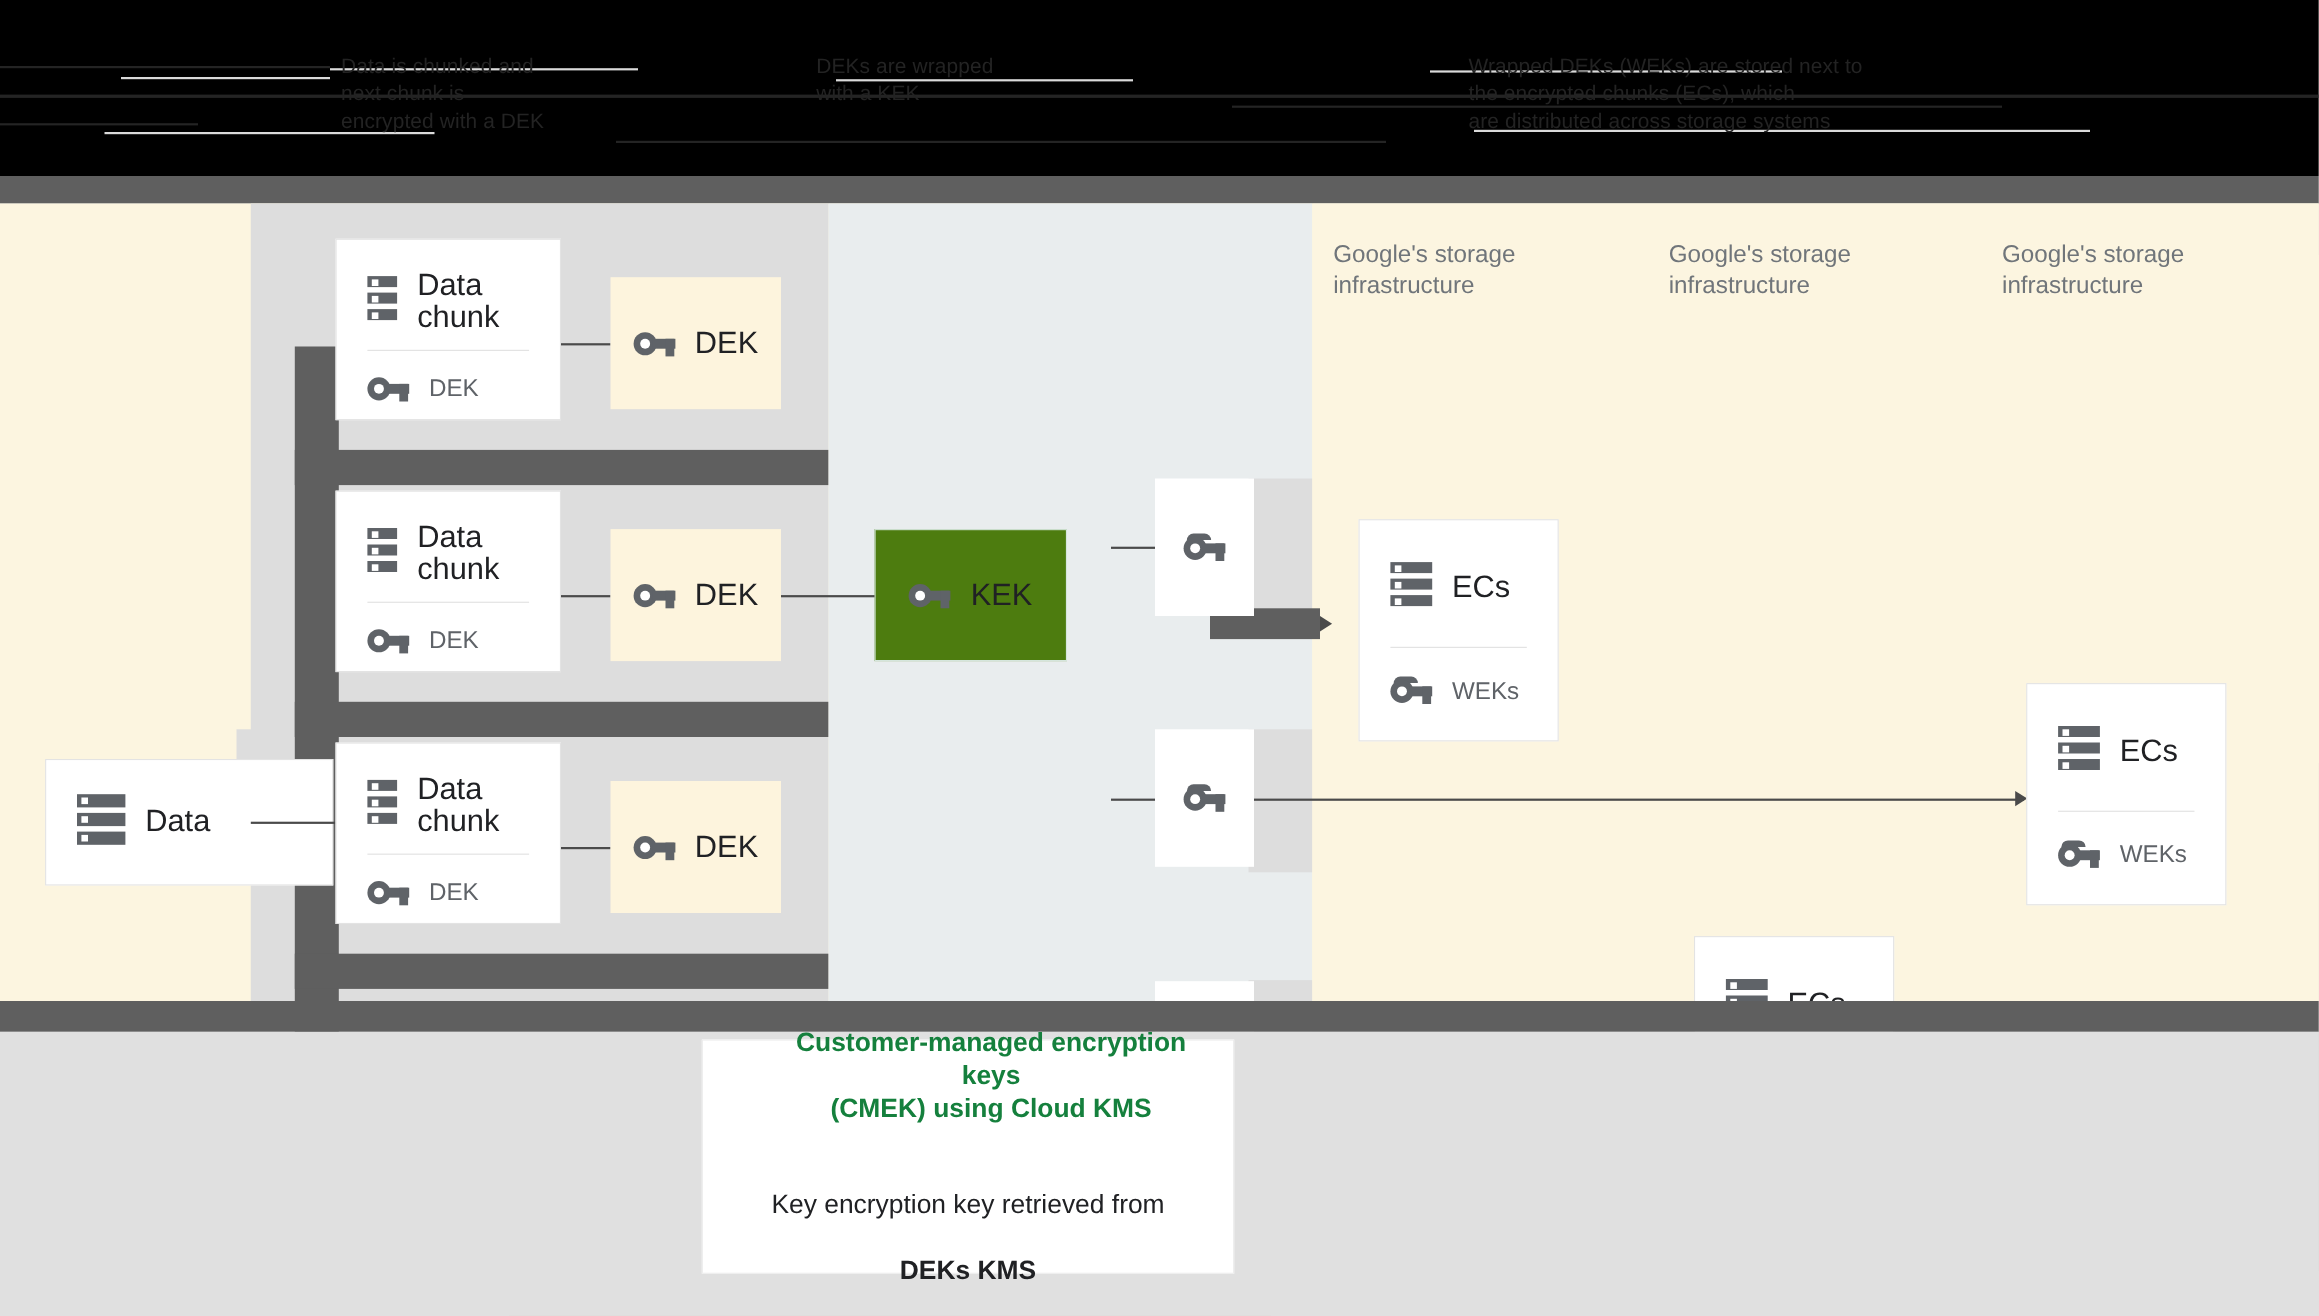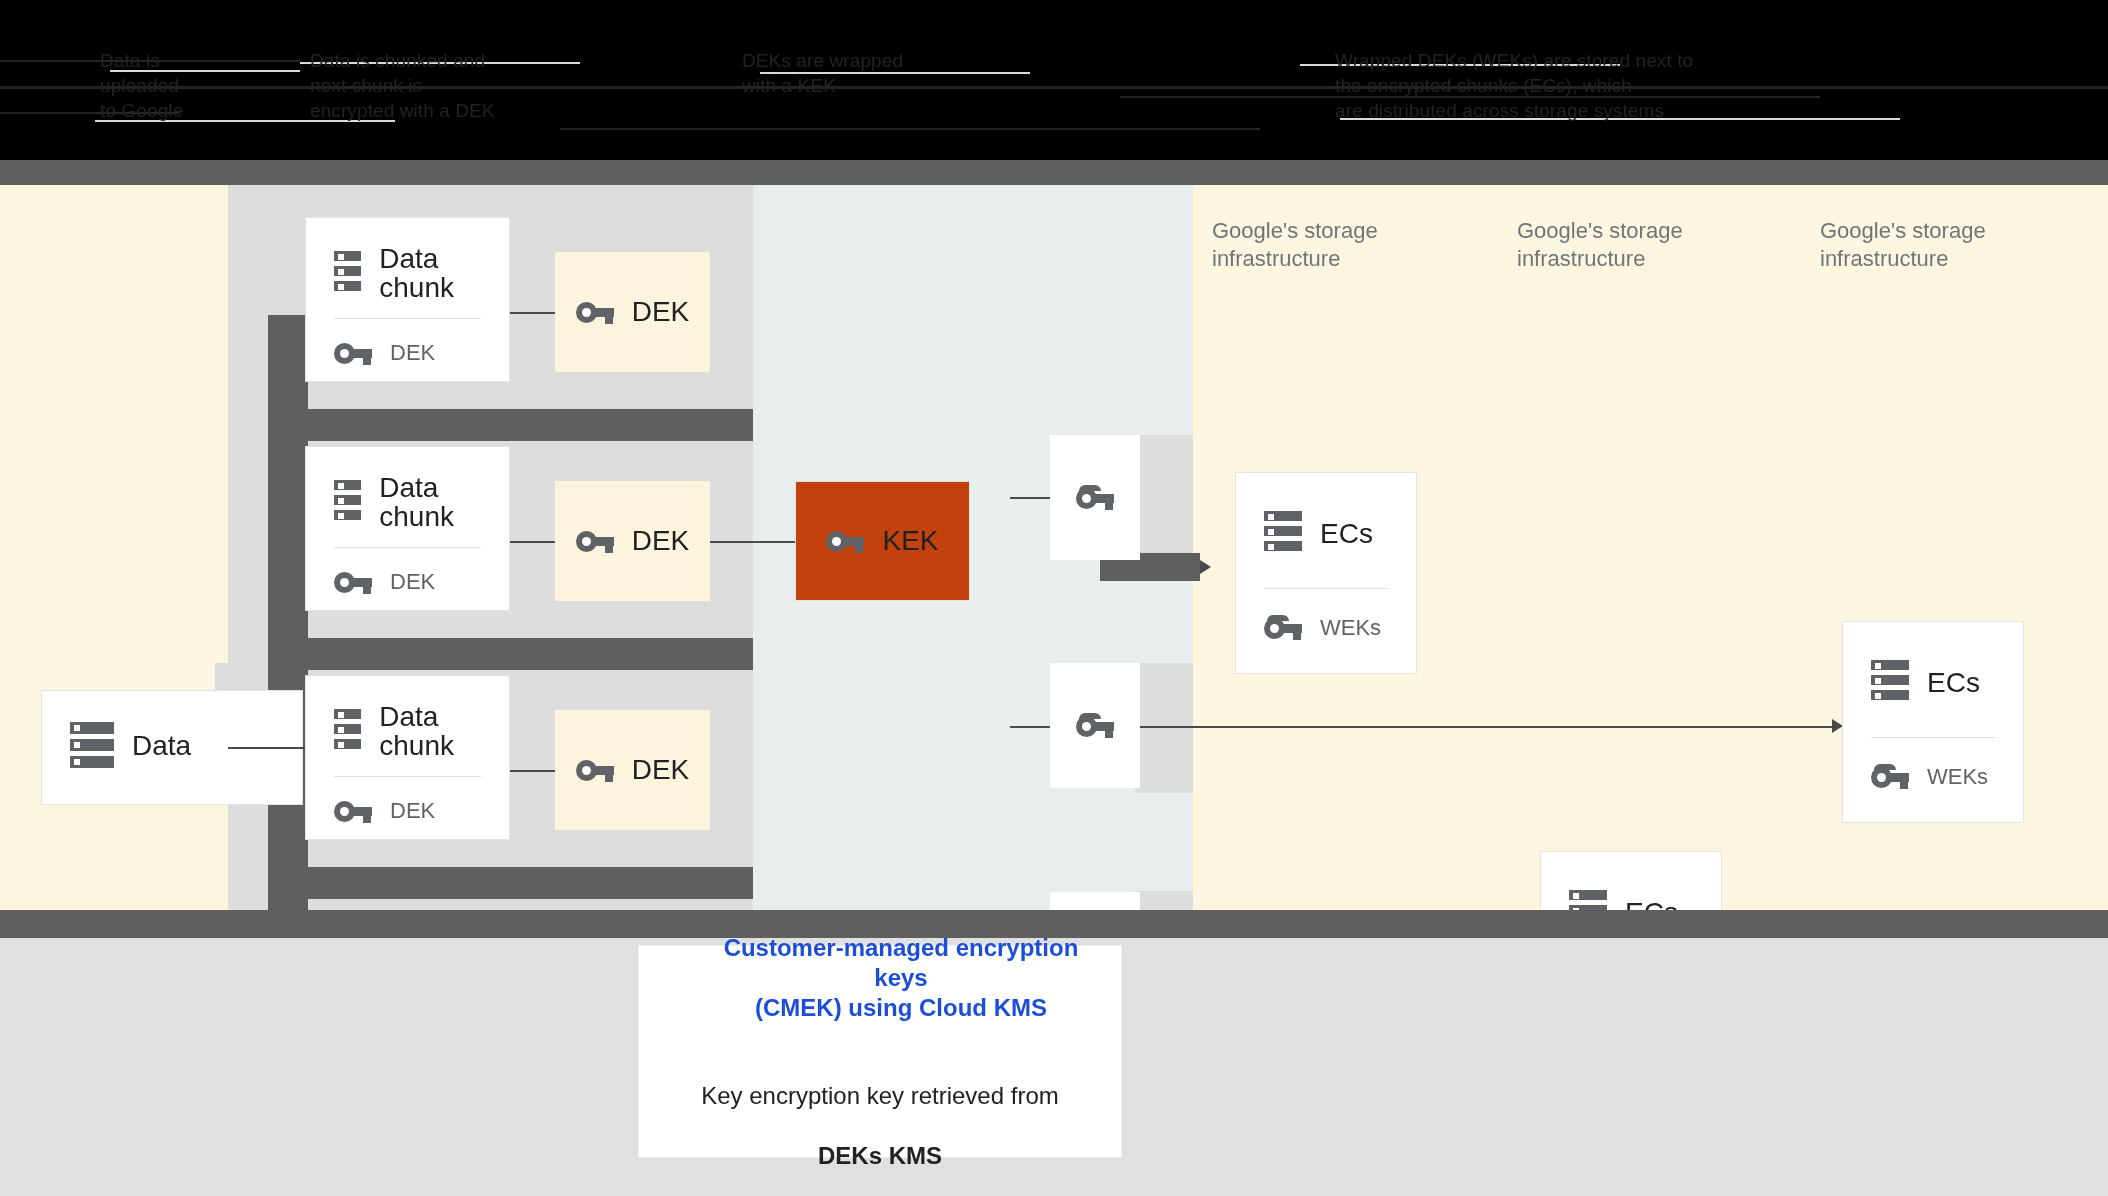--- a/index.html
+++ b/index.html
@@ -113,21 +113,21 @@
     background: #5f6368; border-radius: 6px 6px 0 0;
   }
 
   
   .kbox {
     position: absolute; display: flex; align-items: center;
     justify-content: center; gap: 18px;
   }
   .kbox .lbl { font-size: 28px; color: #202124; }
   .kbox.dek { background: #fdf4dd; }
-  .kbox.kek { background: #c2410c; border: 1px solid #d5e6dc; }
+  .kbox.kek { background: #4d7c0f; border: 1px solid #d5e6dc; }
 
   
   .ksq {
     position: absolute; background: #ffffff;
     display: flex; align-items: center; justify-content: center;
   }
 
   
   .ln { position: absolute; background: #4a4a4a; height: 2px; }
   .arrowhead {
@@ -151,21 +151,21 @@
     position: absolute; left: 0; top: 938px; width: 2108px; height: 258px;
     background: #e0e0e0;
   }
   .caption-box {
     position: absolute; left: 638px; top: 945px; width: 484px; height: 213px;
     background: #ffffff; border: 1px solid #ededed;
     display: flex; flex-direction: column; align-items: center;
     justify-content: center; text-align: center; padding: 0 24px;
   }
   .caption-strong {
-    font-size: 24px; font-weight: bold; color: #1d4ed8; line-height: 30px;
+    font-size: 24px; font-weight: bold; color: #15803d; line-height: 30px;
     white-space: pre-line;
     margin-left: 42px;
   }
   .caption-normal {
     margin-top: 28px; font-size: 24px; color: #202124; line-height: 30px;
     white-space: pre-line;
   }
   .caption-normal b { font-weight: bold; }
 </style>
 </head>
@@ -181,23 +181,20 @@
       <div class="streak light" style="left:110px;top:70px;width:190px"></div>
       <div class="streak light" style="left:300px;top:62px;width:280px"></div>
       <div class="streak light" style="left:95px;top:120px;width:300px"></div>
       <div class="streak light" style="left:760px;top:72px;width:270px"></div>
       <div class="streak light" style="left:1300px;top:64px;width:320px"></div>
       <div class="streak" style="left:1120px;top:96px;width:700px"></div>
       <div class="streak" style="left:560px;top:128px;width:700px"></div>
       <div class="streak light" style="left:1340px;top:118px;width:560px"></div>
     </div>
 
-    <div class="banner-col" style="left:100px;width:190px">Data is
-uploaded
-to Google</div>
 
     <div class="banner-col" style="left:310px;width:440px">Data is chunked and
 next chunk is
 encrypted with a DEK</div>
 
     <div class="banner-col" style="left:742px;width:310px">DEKs are wrapped
 with a KEK</div>
 
     <div class="banner-col" style="left:1335px;width:640px">Wrapped DEKs (WEKs) are stored next to
 the encrypted chunks (ECs), which

